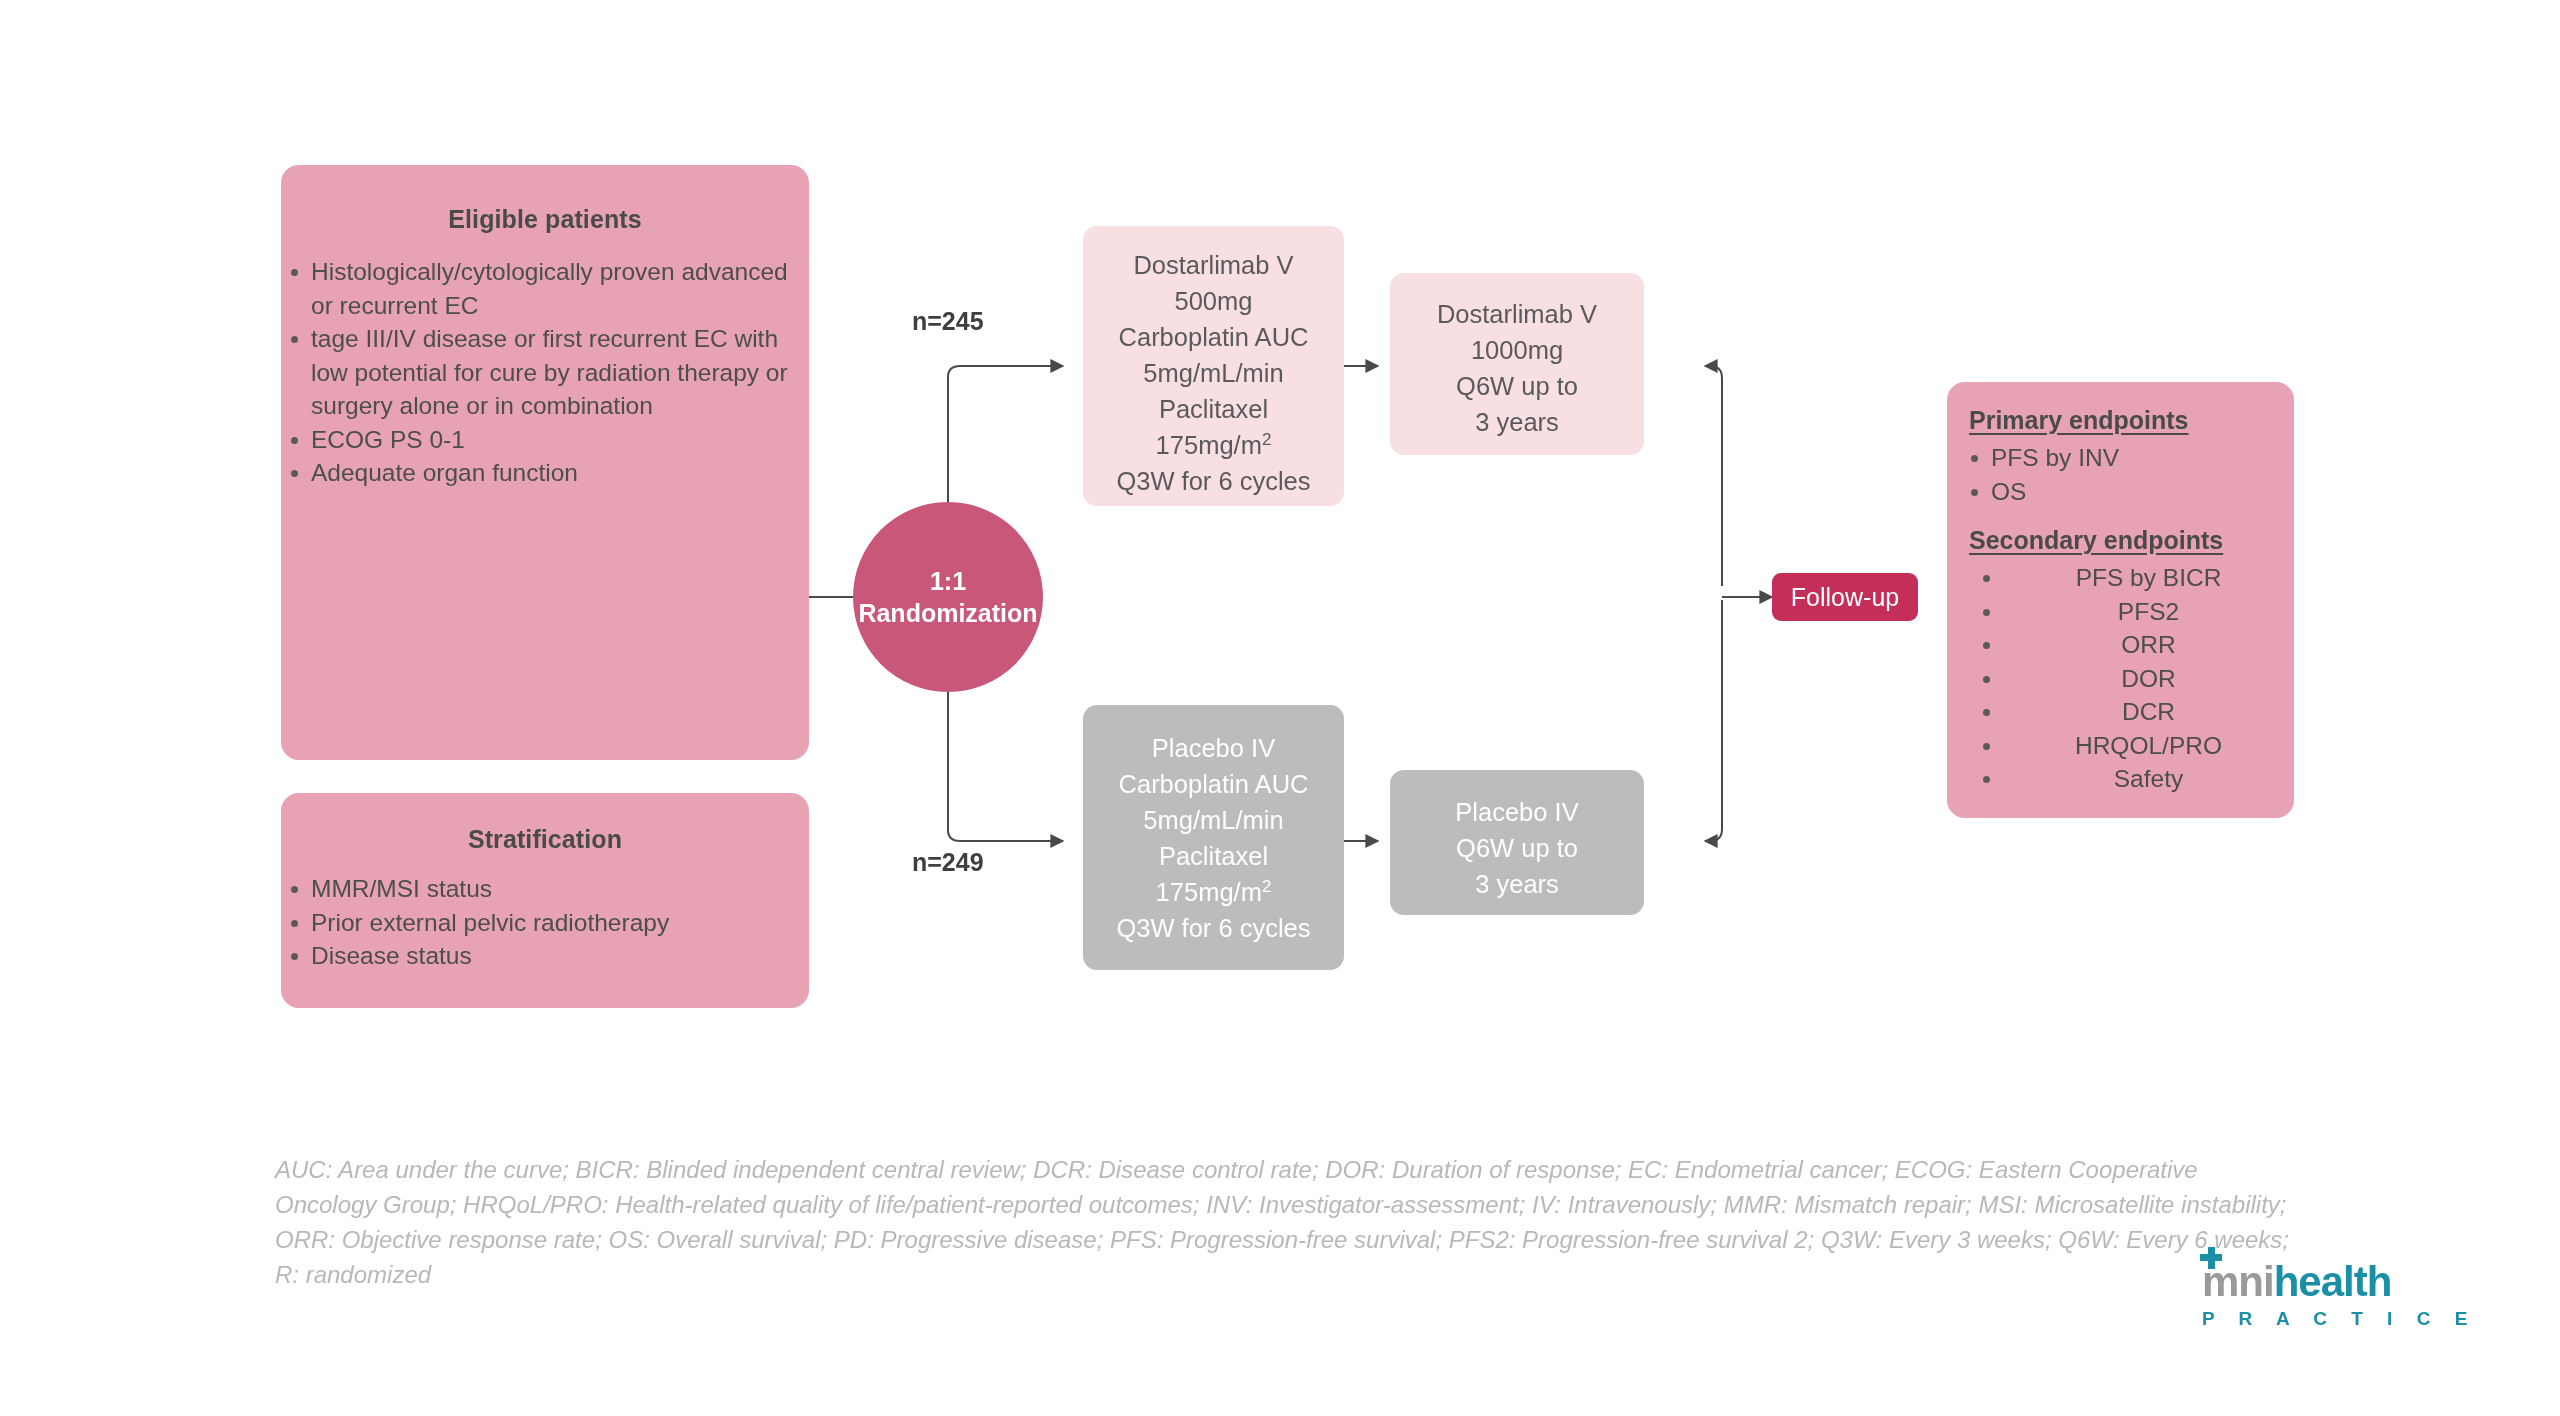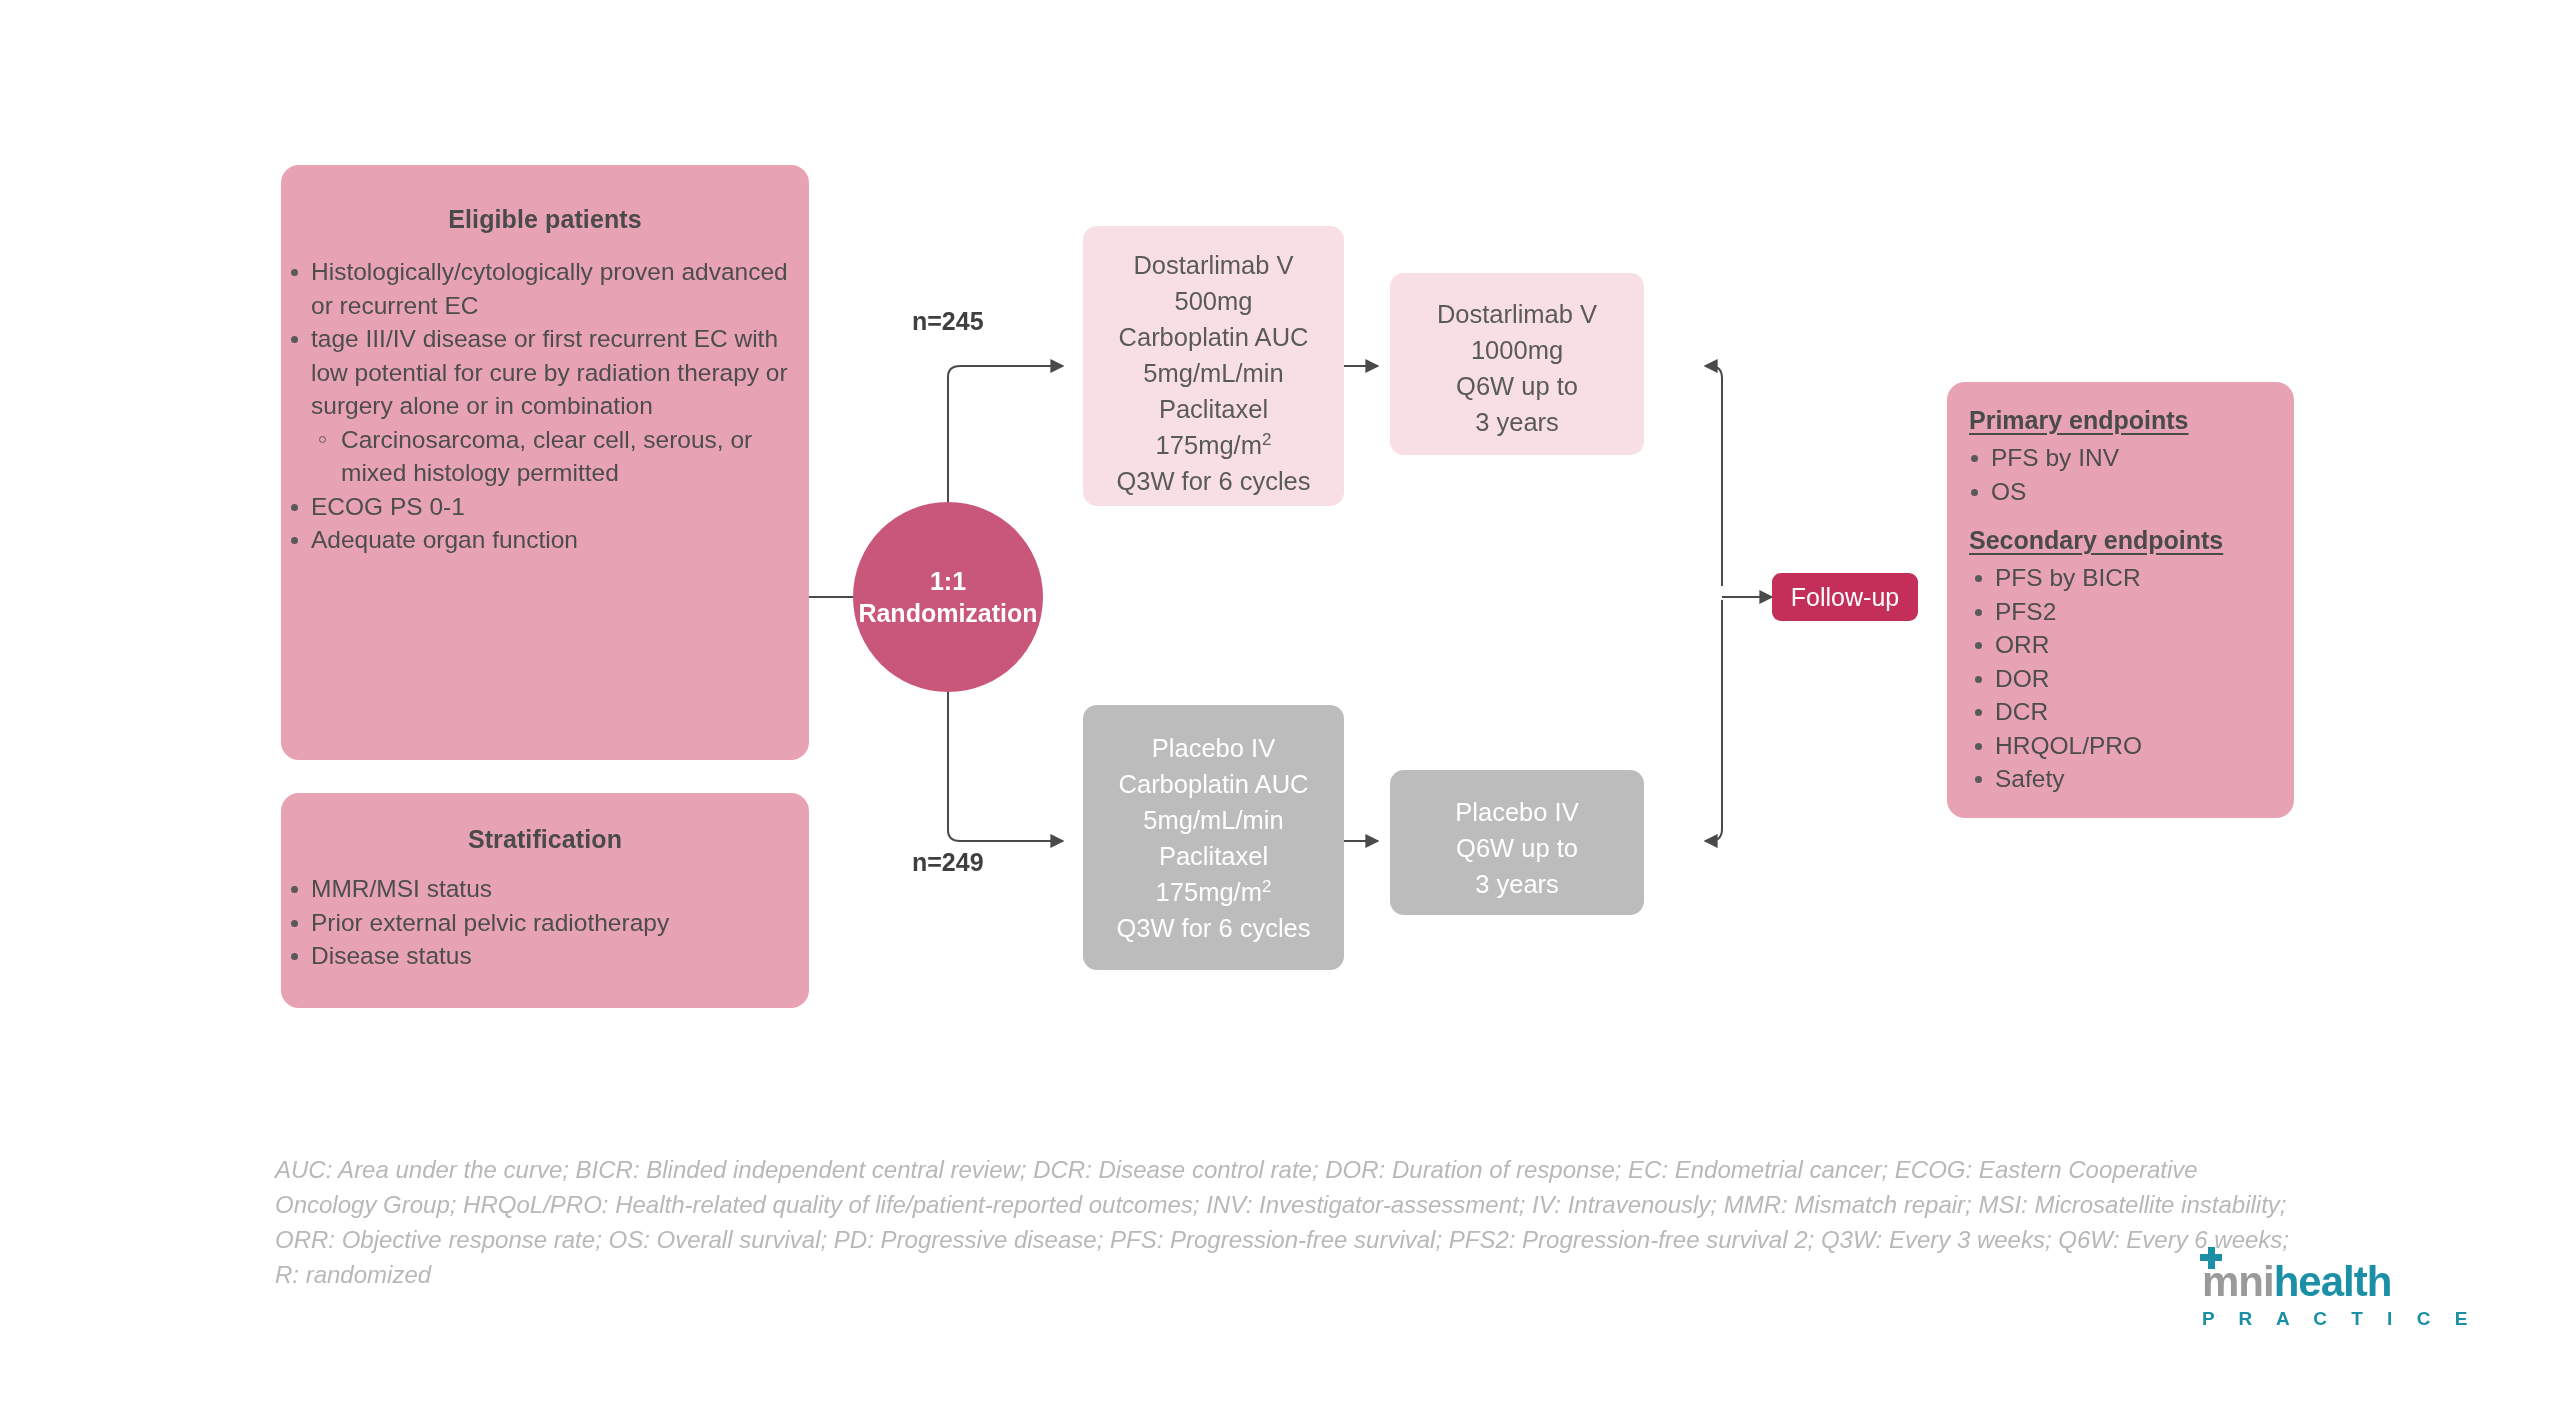--- a/index.html
+++ b/index.html
@@ -211,23 +211,20 @@
     <path d="M 1705 841 L 1710 841 Q 1722 841 1722 829 L 1722 600" stroke="#4a4a4a" stroke-width="2" fill="none" marker-start="url(#arw)"></path>
 
     <path d="M 1722 597 L 1772 597" stroke="#4a4a4a" stroke-width="2" fill="none" marker-end="url(#arw)"></path>
   </svg>
 
   <div class="box pink-panel" style="left:281px;top:165px;width:528px;height:595px;">
     <div class="panel-title" style="margin-top:40px;">Eligible patients</div>
     <ul class="blist" style="margin-top:21px;padding-right:16px;">
       <li><span>Histologically/cytologically proven advanced or recurrent EC</span></li>
       <li><span>tage III/IV disease or first recurrent EC with low potential for cure by radiation therapy or surgery alone or in combination</span>
-        <ul class="sublist">
-          <li><span>Carcinosarcoma, clear cell, serous, or mixed histology permitted</span></li>
-        </ul>
       </li>
       <li><span>ECOG PS 0-1</span></li>
       <li><span>Adequate organ function</span></li>
     </ul>
   </div>
 
   <div class="box pink-panel" style="left:281px;top:793px;width:528px;height:215px;">
     <div class="panel-title" style="margin-top:32px;">Stratification</div>
     <ul class="blist" style="margin-top:18px;">
       <li>MMR/MSI status</li>
@@ -288,21 +285,21 @@
     <span>Follow-up</span>
   </div>
 
   <div class="box pink-panel" style="left:1947px;top:382px;width:347px;height:436px;">
     <div class="ep-head" style="margin:24px 0 0 22px;">Primary endpoints</div>
     <ul class="blist" style="margin-top:6px;padding-left:14px;">
       <li>PFS by INV</li>
       <li>OS</li>
     </ul>
     <div class="ep-head" style="margin:18px 0 0 22px;">Secondary endpoints</div>
-    <ul class="blist" style="margin-top:6px;padding-left:18px;">
+    <ul class="blist" style="margin-top:6px;padding-left:26px;text-align:center;">
       <li>PFS by BICR</li>
       <li>PFS2</li>
       <li>ORR</li>
       <li>DOR</li>
       <li>DCR</li>
       <li>HRQOL/PRO</li>
       <li>Safety</li>
     </ul>
   </div>
 

